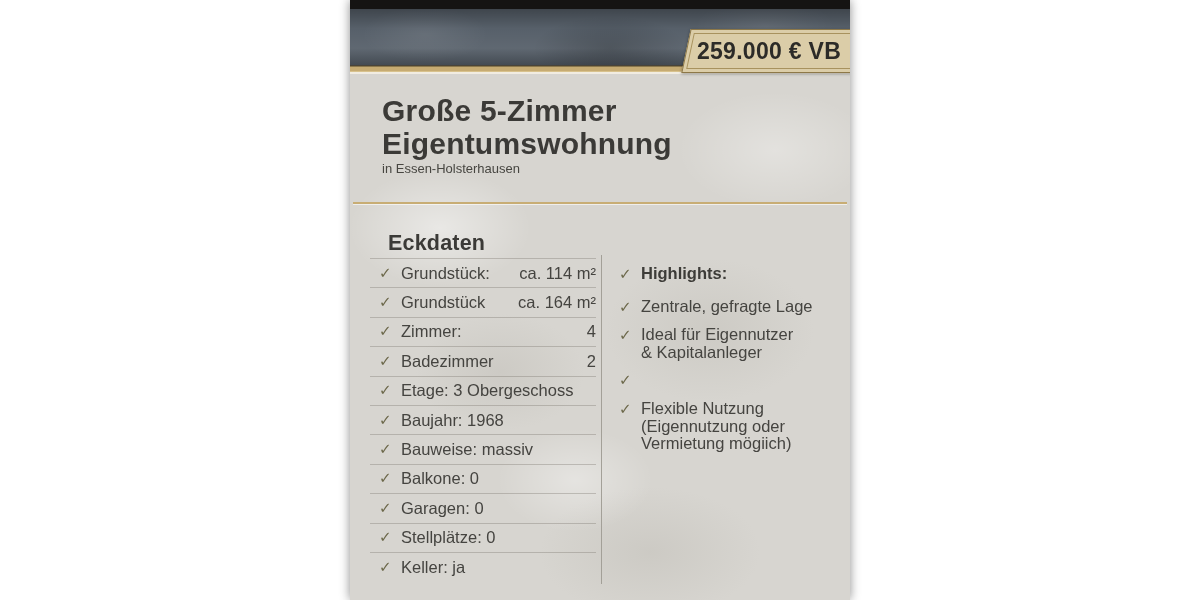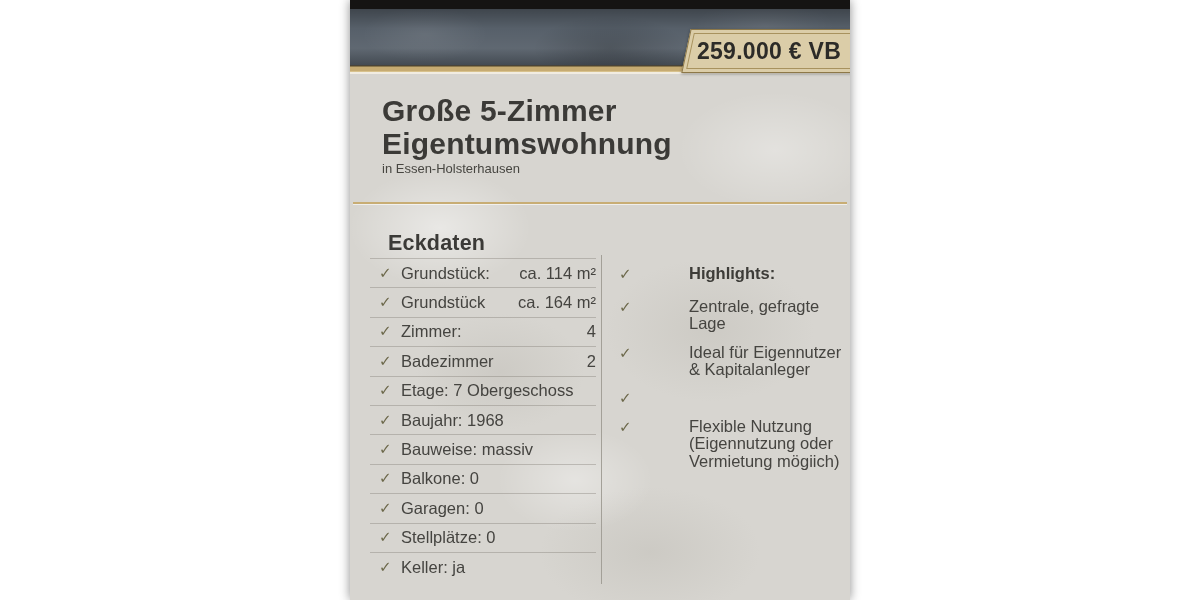--- a/index.html
+++ b/index.html
@@ -71,21 +71,21 @@
   .check{
     width:22px;flex-shrink:0;color:#6c684a;font-size:15px;line-height:1;
     font-family:"DejaVu Sans", sans-serif;
   }
   .eck-label{font-size:16.5px;color:#454440;white-space:nowrap;}
   .eck-value{margin-left:auto;font-size:16.5px;color:#454440;white-space:nowrap;}
   .hl-list{position:absolute;top:258px;left:261px;width:237px;}
   .hl-item{display:flex;align-items:flex-start;padding-left:8px;}
   .hl-item .check{margin-top:2px;}
   .hl-text{
-    font-size:16.5px;line-height:17.5px;color:#454440;white-space:pre-line;margin-left:48px;
+    font-size:16.5px;line-height:17.5px;color:#454440;white-space:pre-line;
   }
   .hl-head{margin-top:7px;margin-bottom:15px;}
   .hl-head .hl-text{font-weight:700;color:#3d3c38;}
   .hl-item:nth-child(2){margin-bottom:11px;}
   .hl-item:nth-child(3){margin-bottom:10px;}
   .hl-item:nth-child(4){margin-bottom:12px;}
 </style>
 </head>
 <body>
 
@@ -128,21 +128,21 @@
       <span class="eck-label">Zimmer:</span>
       <span class="eck-value">4</span>
     </div>
     <div class="eck-row">
       <span class="check">✓</span>
       <span class="eck-label">Badezimmer</span>
       <span class="eck-value">2</span>
     </div>
     <div class="eck-row">
       <span class="check">✓</span>
-      <span class="eck-label">Etage: 7 Obergeschoss</span>
+      <span class="eck-label">Etage: 3 Obergeschoss</span>
       <span class="eck-value"></span>
     </div>
     <div class="eck-row">
       <span class="check">✓</span>
       <span class="eck-label">Baujahr: 1968</span>
       <span class="eck-value"></span>
     </div>
     <div class="eck-row">
       <span class="check">✓</span>
       <span class="eck-label">Bauweise: massiv</span>

